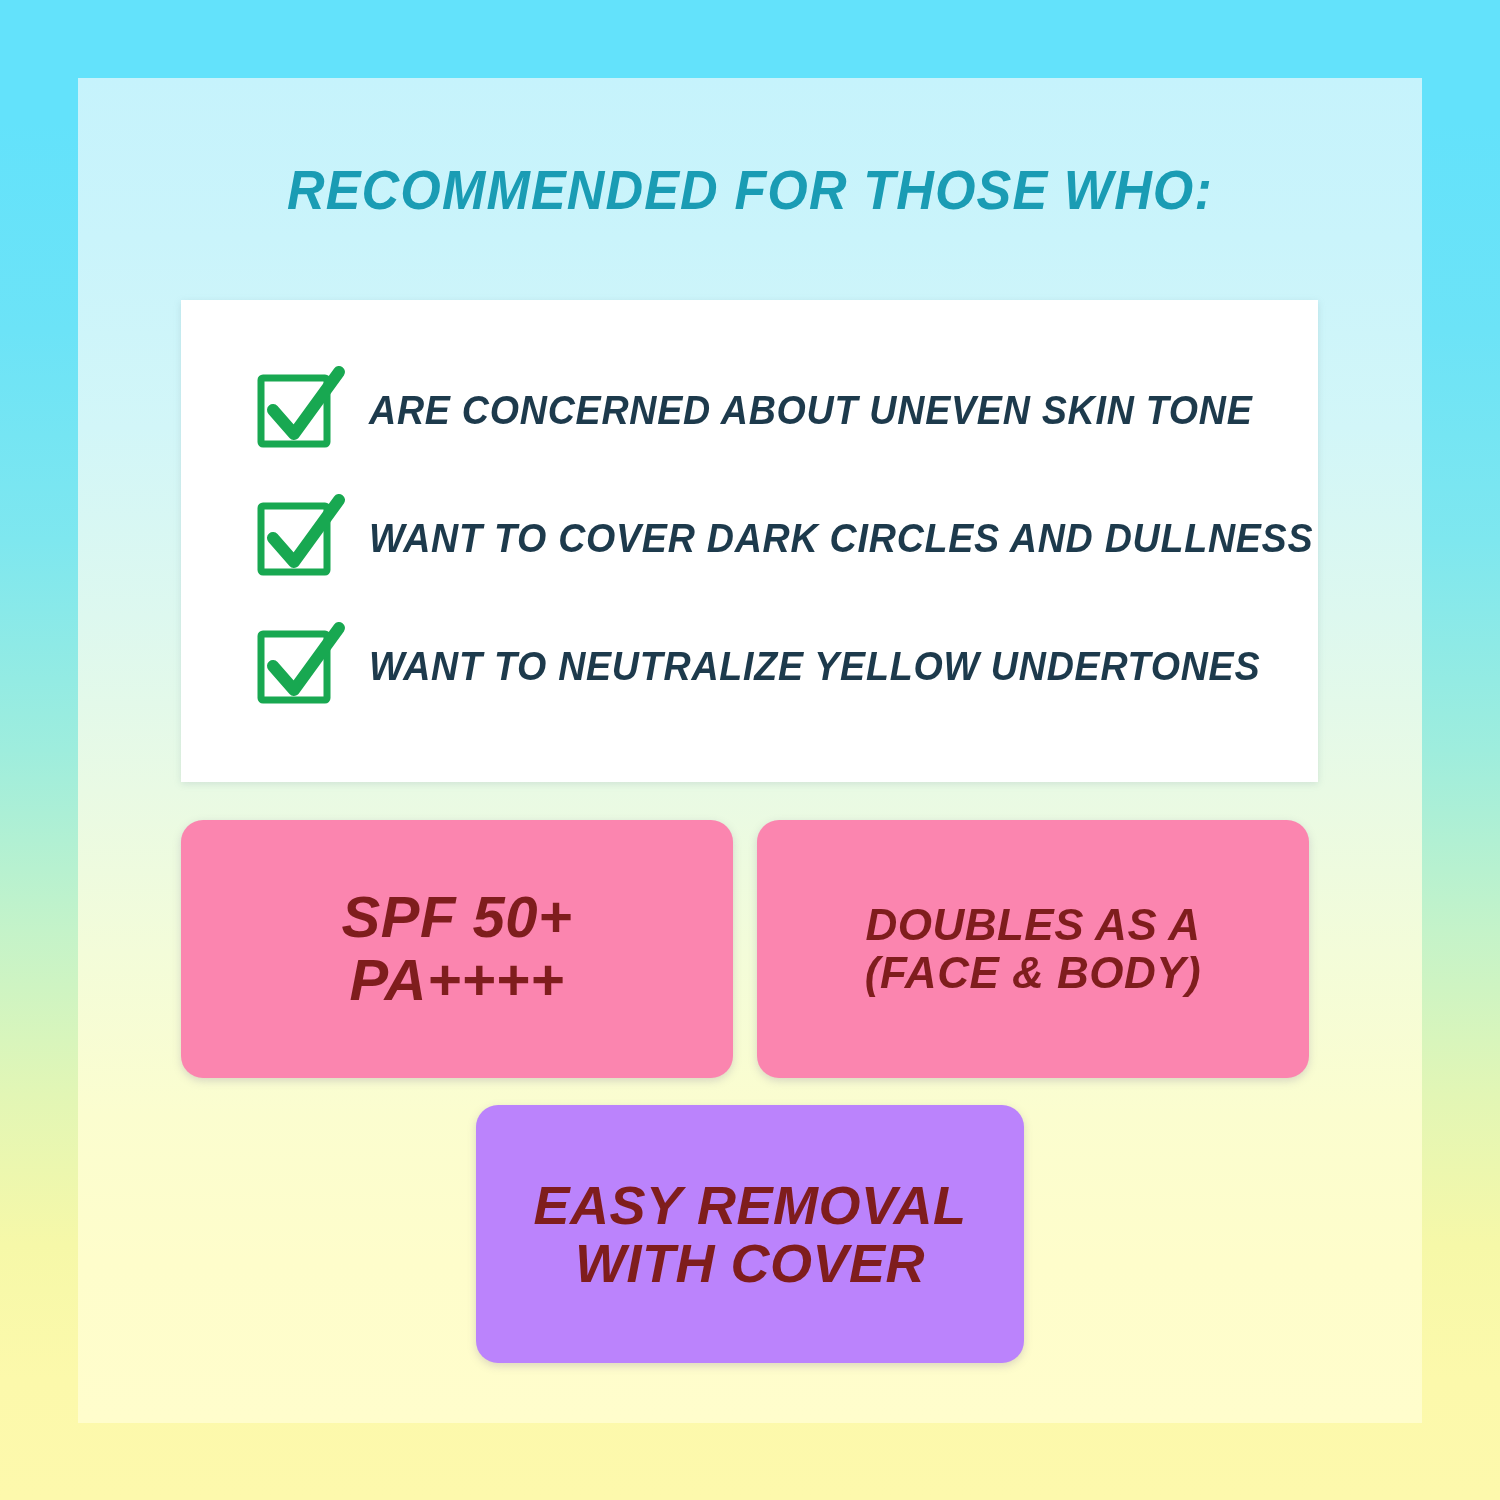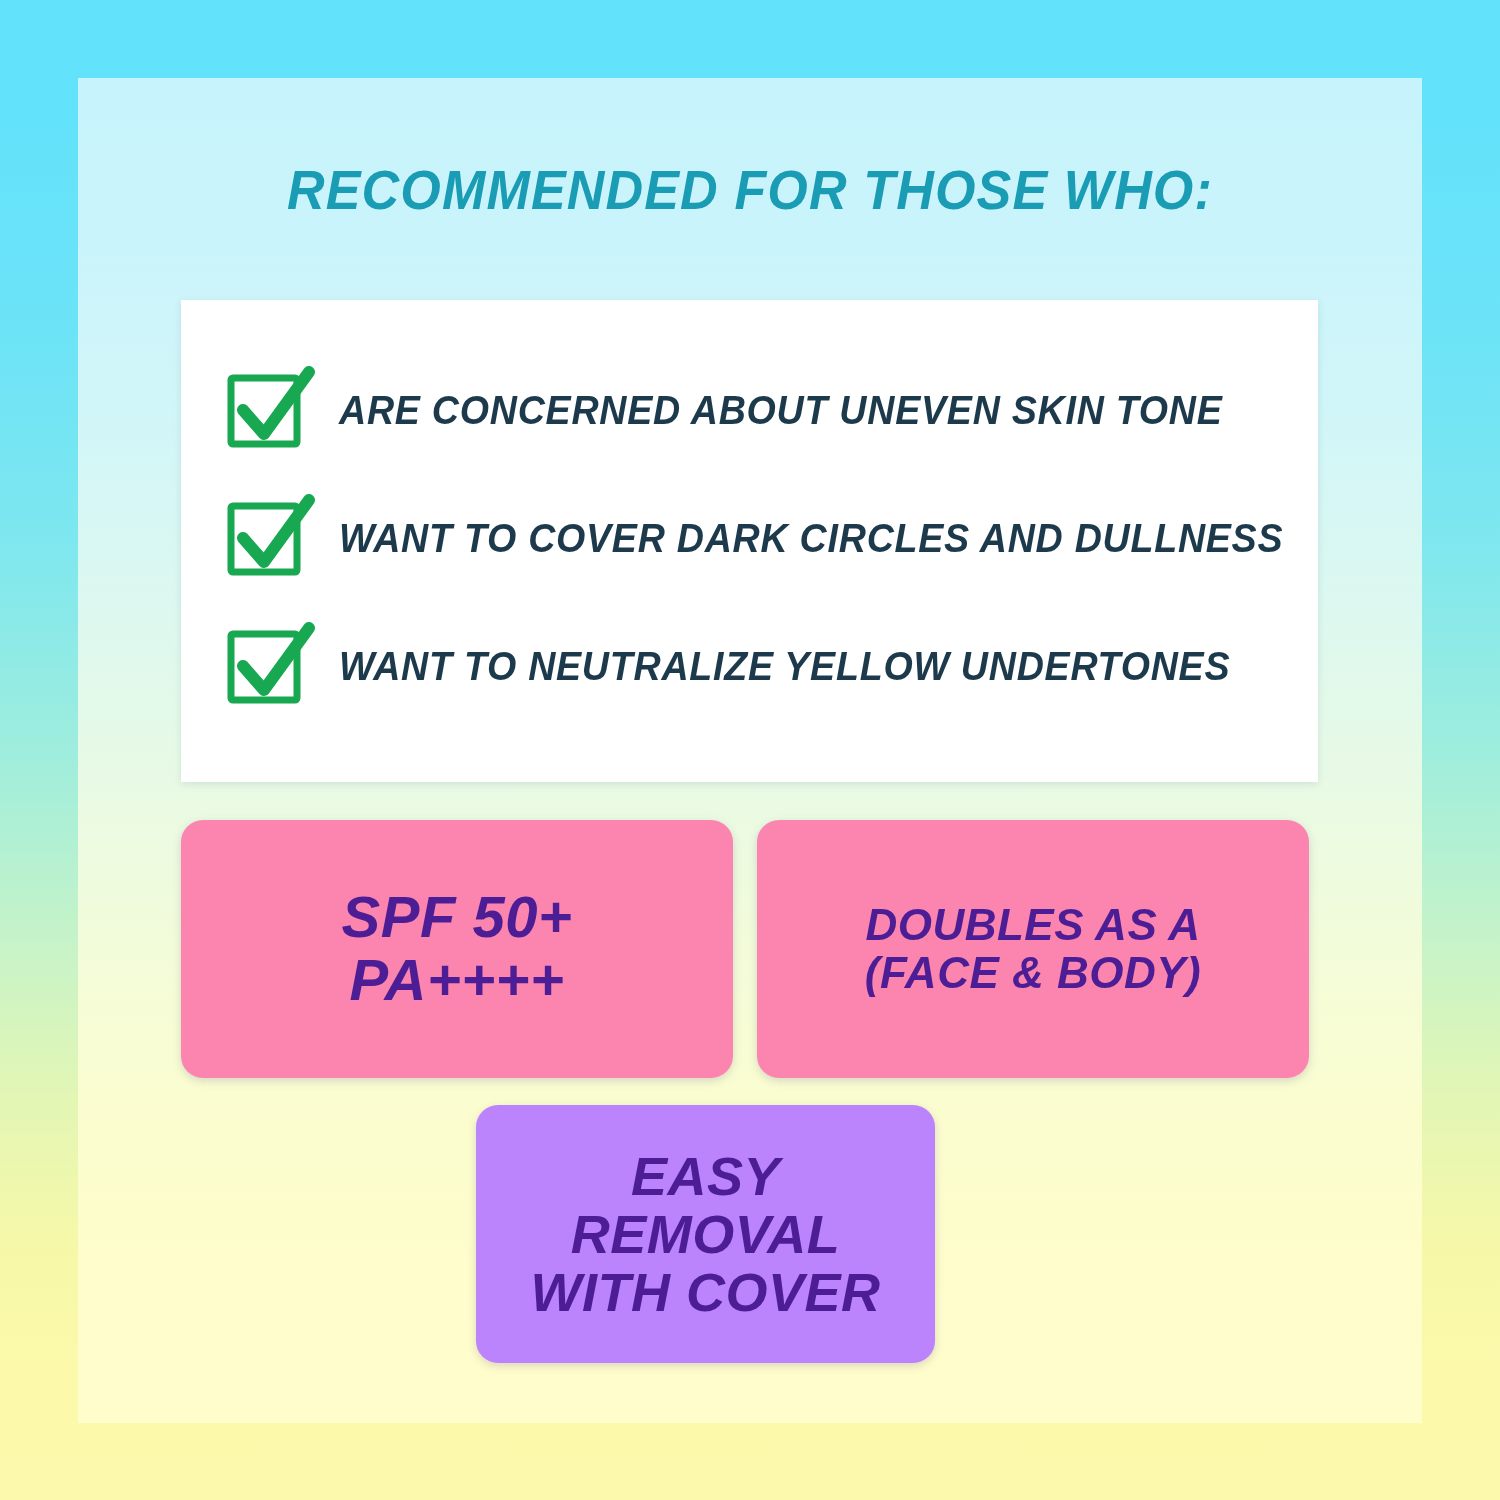--- a/index.html
+++ b/index.html
@@ -86,21 +86,21 @@
     position: absolute;
     left: 0;
     top: 46px;
     width: 100%;
   }
 
   .check-row {
     display: flex;
     align-items: center;
     height: 128px;
-    padding-left: 44px;
+    padding-left: 74px;
     box-sizing: border-box;
   }
 
   .check-icon {
     flex: 0 0 auto;
     width: 88px;
     height: 88px;
     position: relative;
     margin-right: 26px;
   }
@@ -131,21 +131,21 @@
     height: 258px;
   }
 
   .feat-card {
     position: absolute;
     border-radius: 22px;
     display: flex;
     align-items: center;
     justify-content: center;
     text-align: center;
-    color: #4c1d95;
+    color: #7f1d1d;
     box-shadow: 0 3px 8px rgba(140, 130, 160, 0.30);
     font-weight: bold;
   }
 
   .card-spf {
     left: 0;
     top: 0;
     width: 552px;
     height: 258px;
     background: #fb85af;
@@ -154,21 +154,21 @@
     left: 576px;
     top: 0;
     width: 552px;
     height: 258px;
     background: #fb85af;
   }
   .card-soap {
     position: absolute;
     left: 476px;
     top: 1105px;
-    width: 459px;
+    width: 548px;
     height: 258px;
     background: #bb83fc;
   }
 
   .card-text {
     line-height: 1.08;
     letter-spacing: 0.5px;
     padding: 0 14px;
   }
   .card-spf .card-text   { font-size: 58px; }

